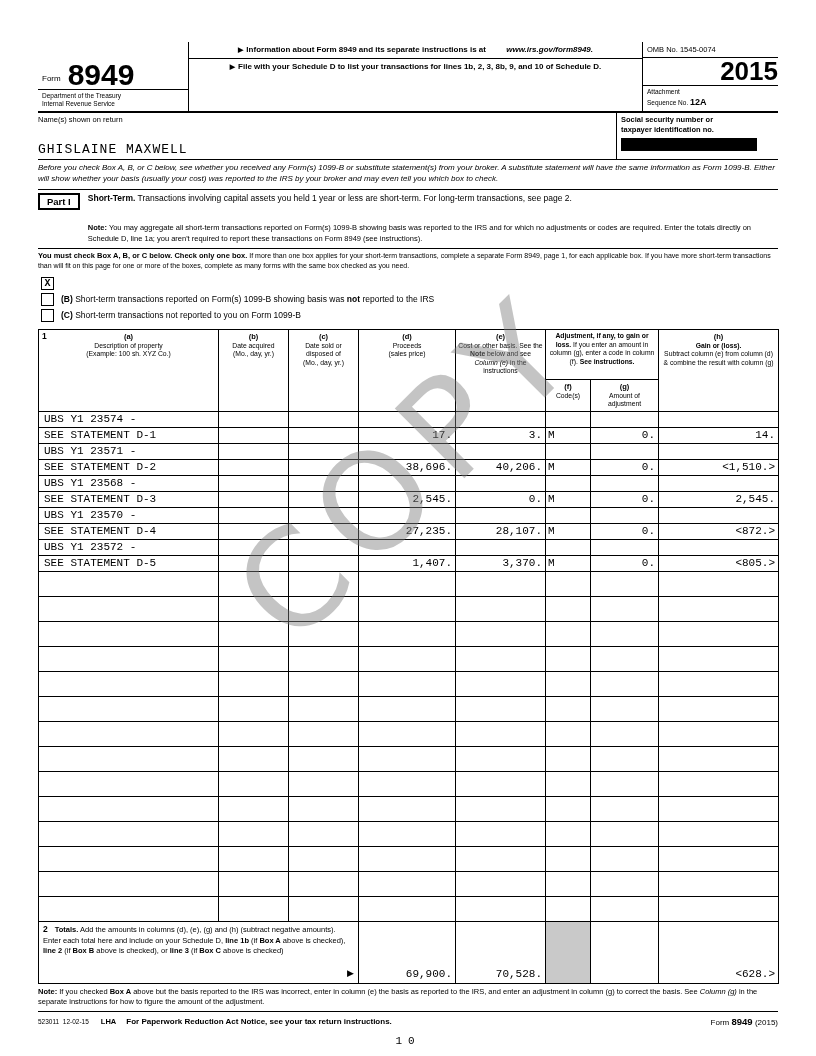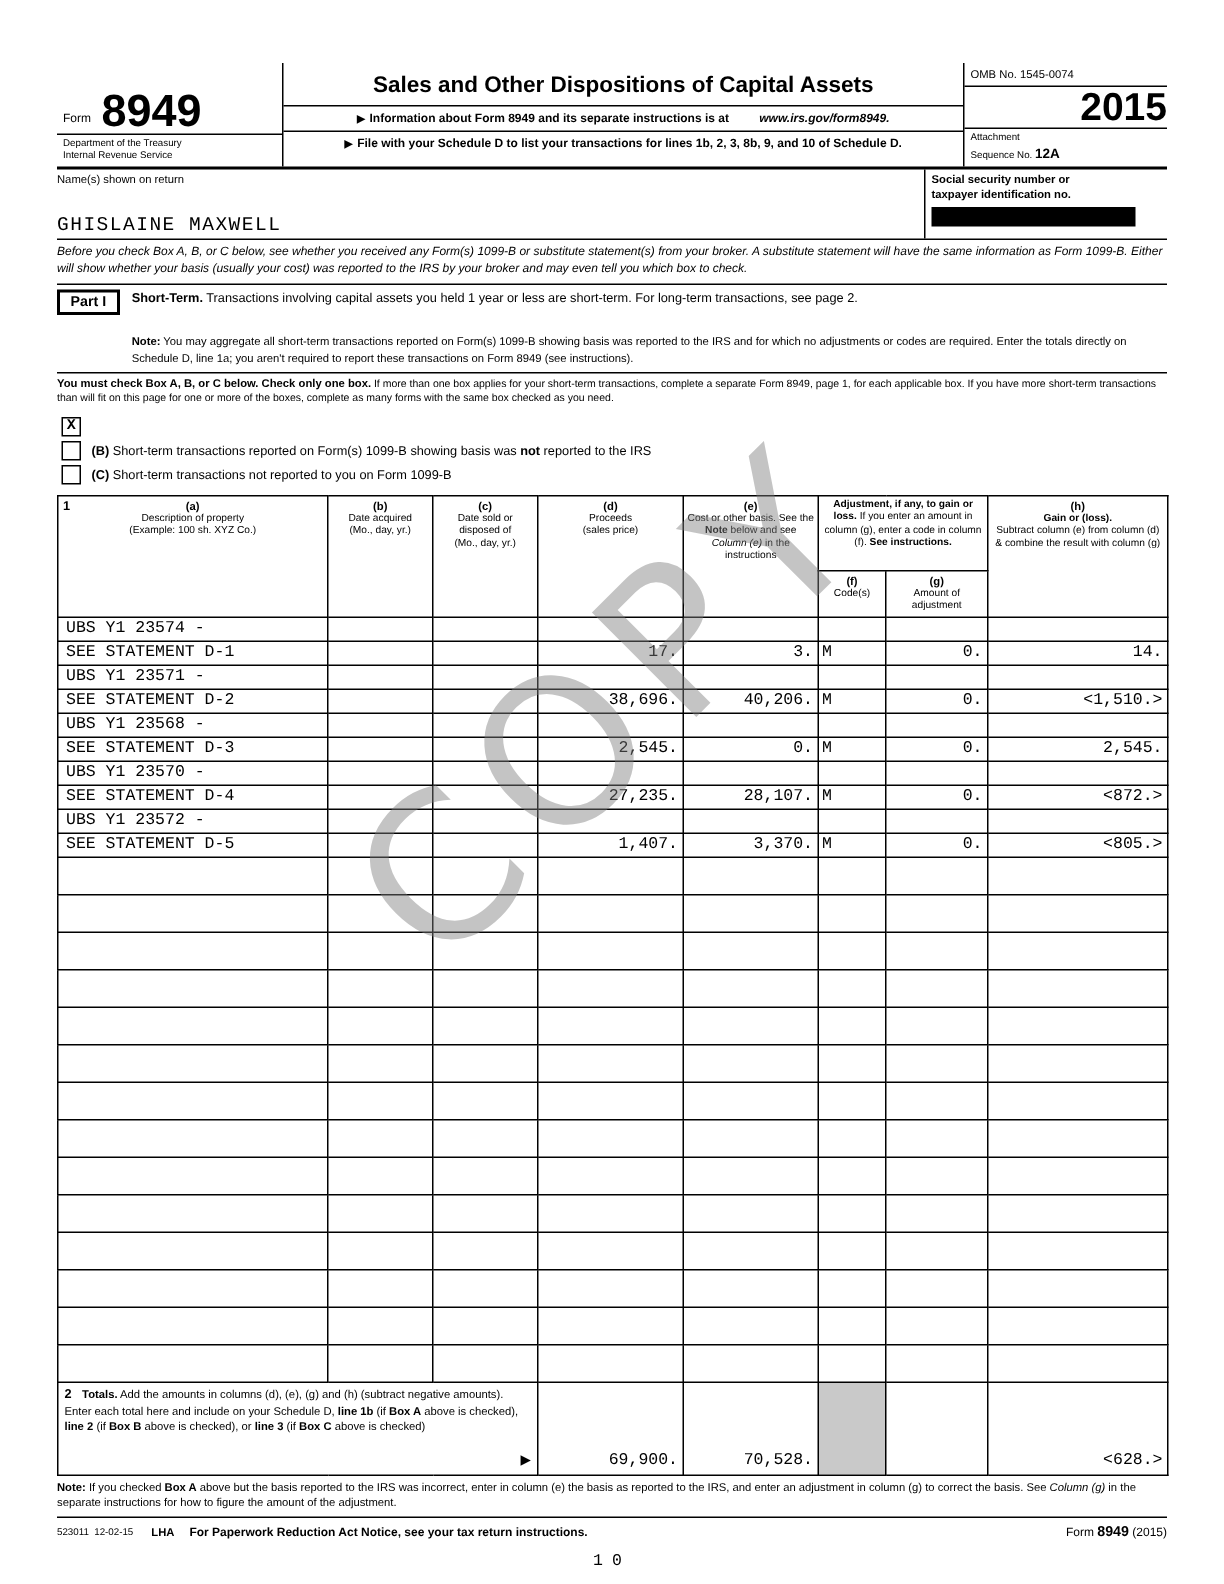--- a/index.html
+++ b/index.html
@@ -97,21 +97,20 @@
       <div class="form-line">
         <span class="form-word">Form</span>
         <span class="form-number">8949</span>
       </div>
       <div class="dept">
         <div>Department of the Treasury</div>
         <div>Internal Revenue Service</div>
       </div>
     </div>
     <div class="hdr-center">
-      <div class="title">Sales and Other Dispositions of Capital Assets</div>
       <div class="arrow-line first">
         <span class="arrow-glyph">▶</span><span>Information about Form 8949 and its separate instructions is at </span><span class="info-url">www.irs.gov/form8949.</span>
       </div>
       <div class="arrow-line">
         <span class="arrow-glyph">▶</span><span>File with your Schedule D to list your transactions for lines 1b, 2, 3, 8b, 9, and 10 of Schedule D.</span>
       </div>
     </div>
     <div class="hdr-right">
       <div class="omb">OMB No. 1545-0074</div>
       <div class="year">2015</div>

